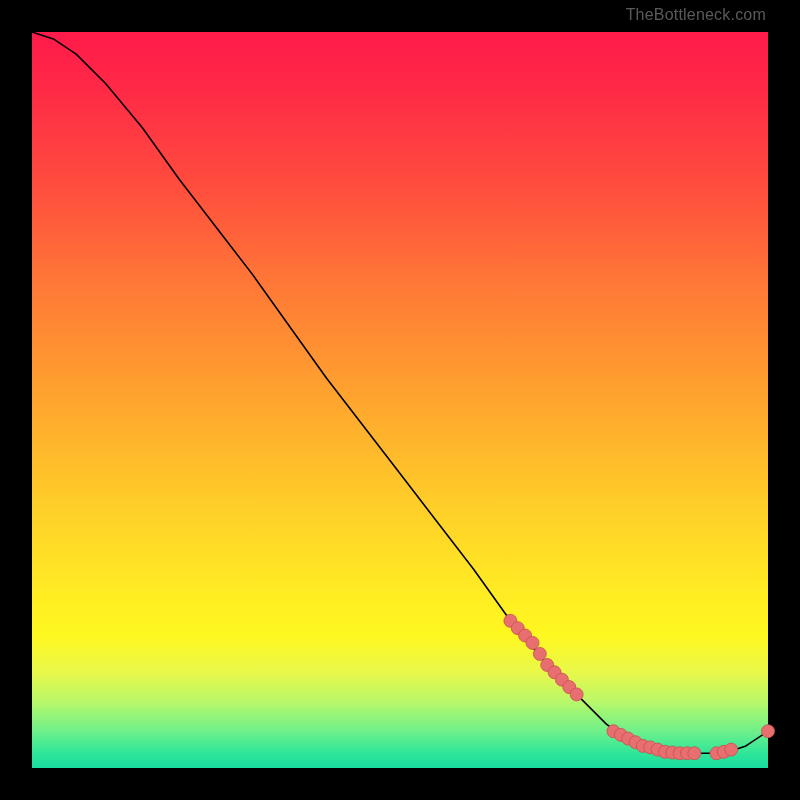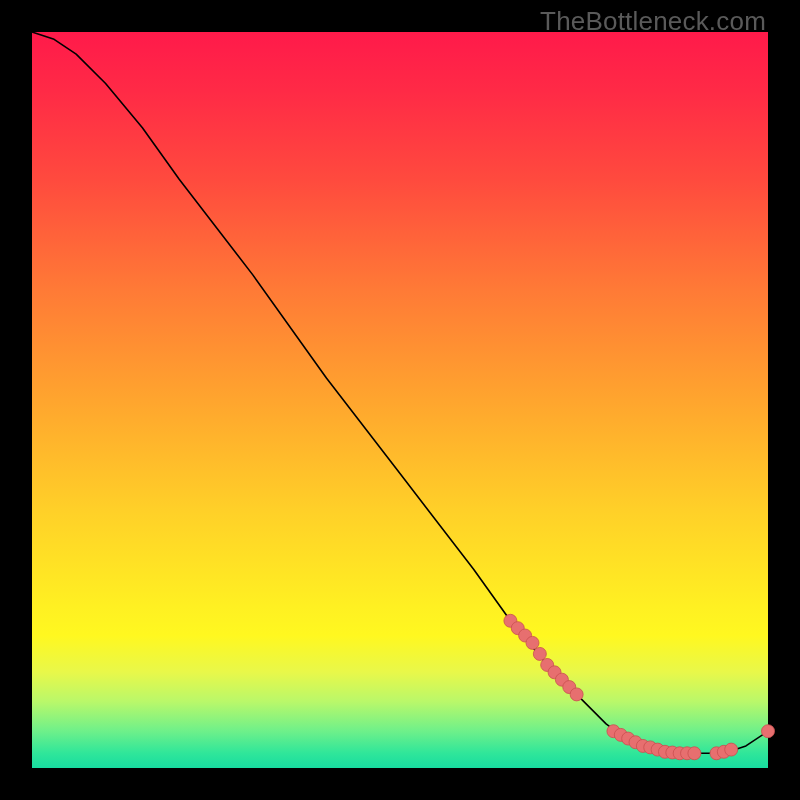--- a/index.html
+++ b/index.html
@@ -39,21 +39,21 @@
       #6ef08a 95%,
       #2fe69a 98%,
       #18dca0 100%
     );
   }
   .watermark {
     position: absolute;
     top: 6px;
     right: 34px;
     color: #5a5a5a;
-    font-size: 26px;
+    font-size: 16px;
     font-weight: 500;
     letter-spacing: 0.2px;
     user-select: none;
   }
   svg.curve {
     position: absolute;
     inset: 0;
     width: 100%;
     height: 100%;
     overflow: visible;

